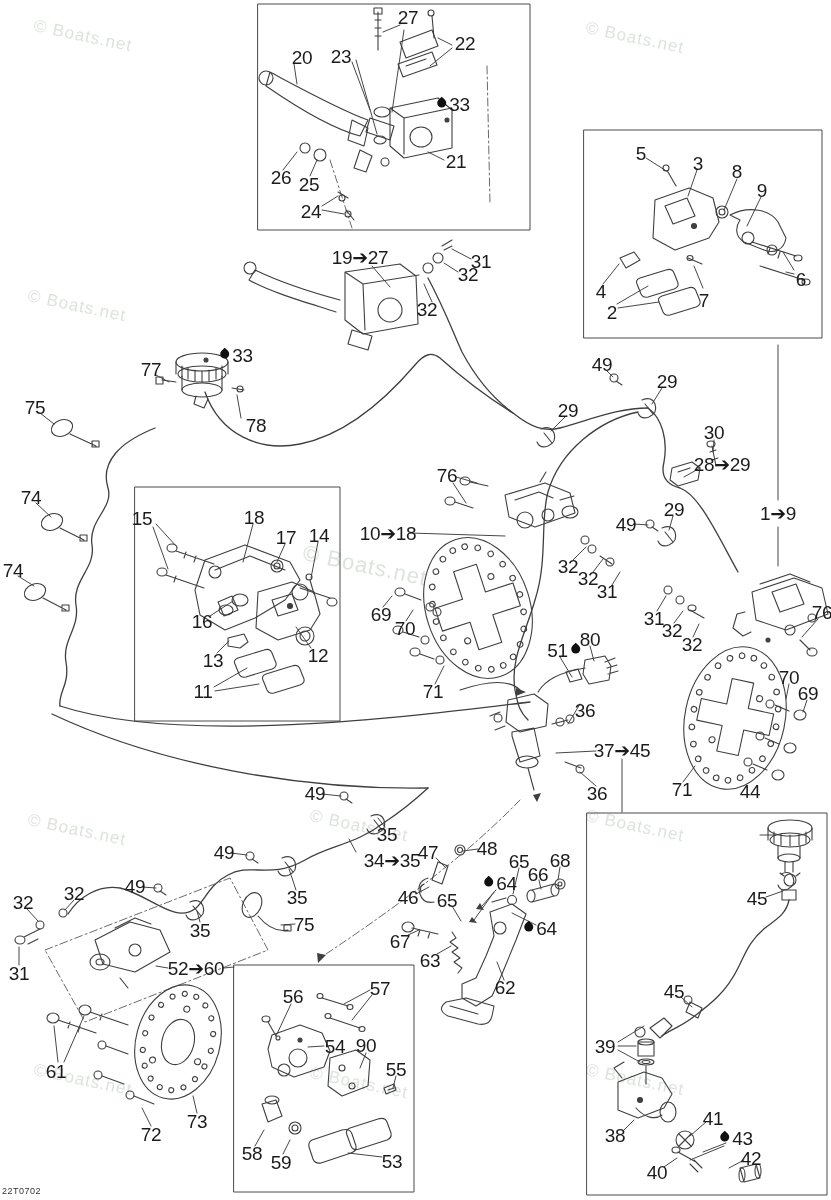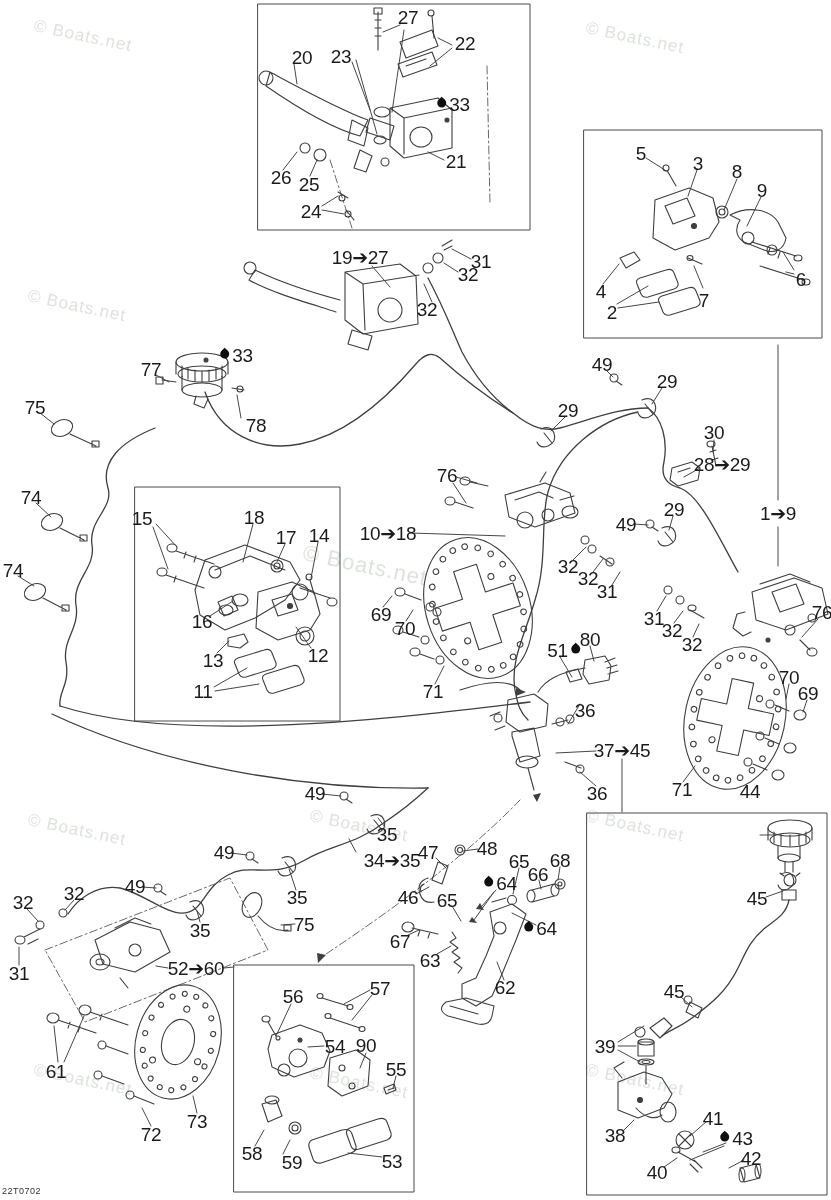--- a/index.html
+++ b/index.html
@@ -711,21 +711,21 @@
       </div>
       <div class="callout" style="left: 366px; top: 1045px;">
         <span>90</span>
       </div>
       <div class="callout" style="left: 396px; top: 1069px;">
         <span>55</span>
       </div>
       <div class="callout" style="left: 252px; top: 1153px;">
         <span>58</span>
       </div>
-      <div class="callout" style="left: 292px; top: 1162px;">
+      <div class="callout" style="left: 281px; top: 1162px;">
         <span>59</span>
       </div>
       <div class="callout" style="left: 392px; top: 1161px;">
         <span>53</span>
       </div>
       <div class="callout" style="left: 428px; top: 852px;">
         <span>47</span>
       </div>
       <div class="callout" style="left: 487px; top: 848px;">
         <span>48</span>

